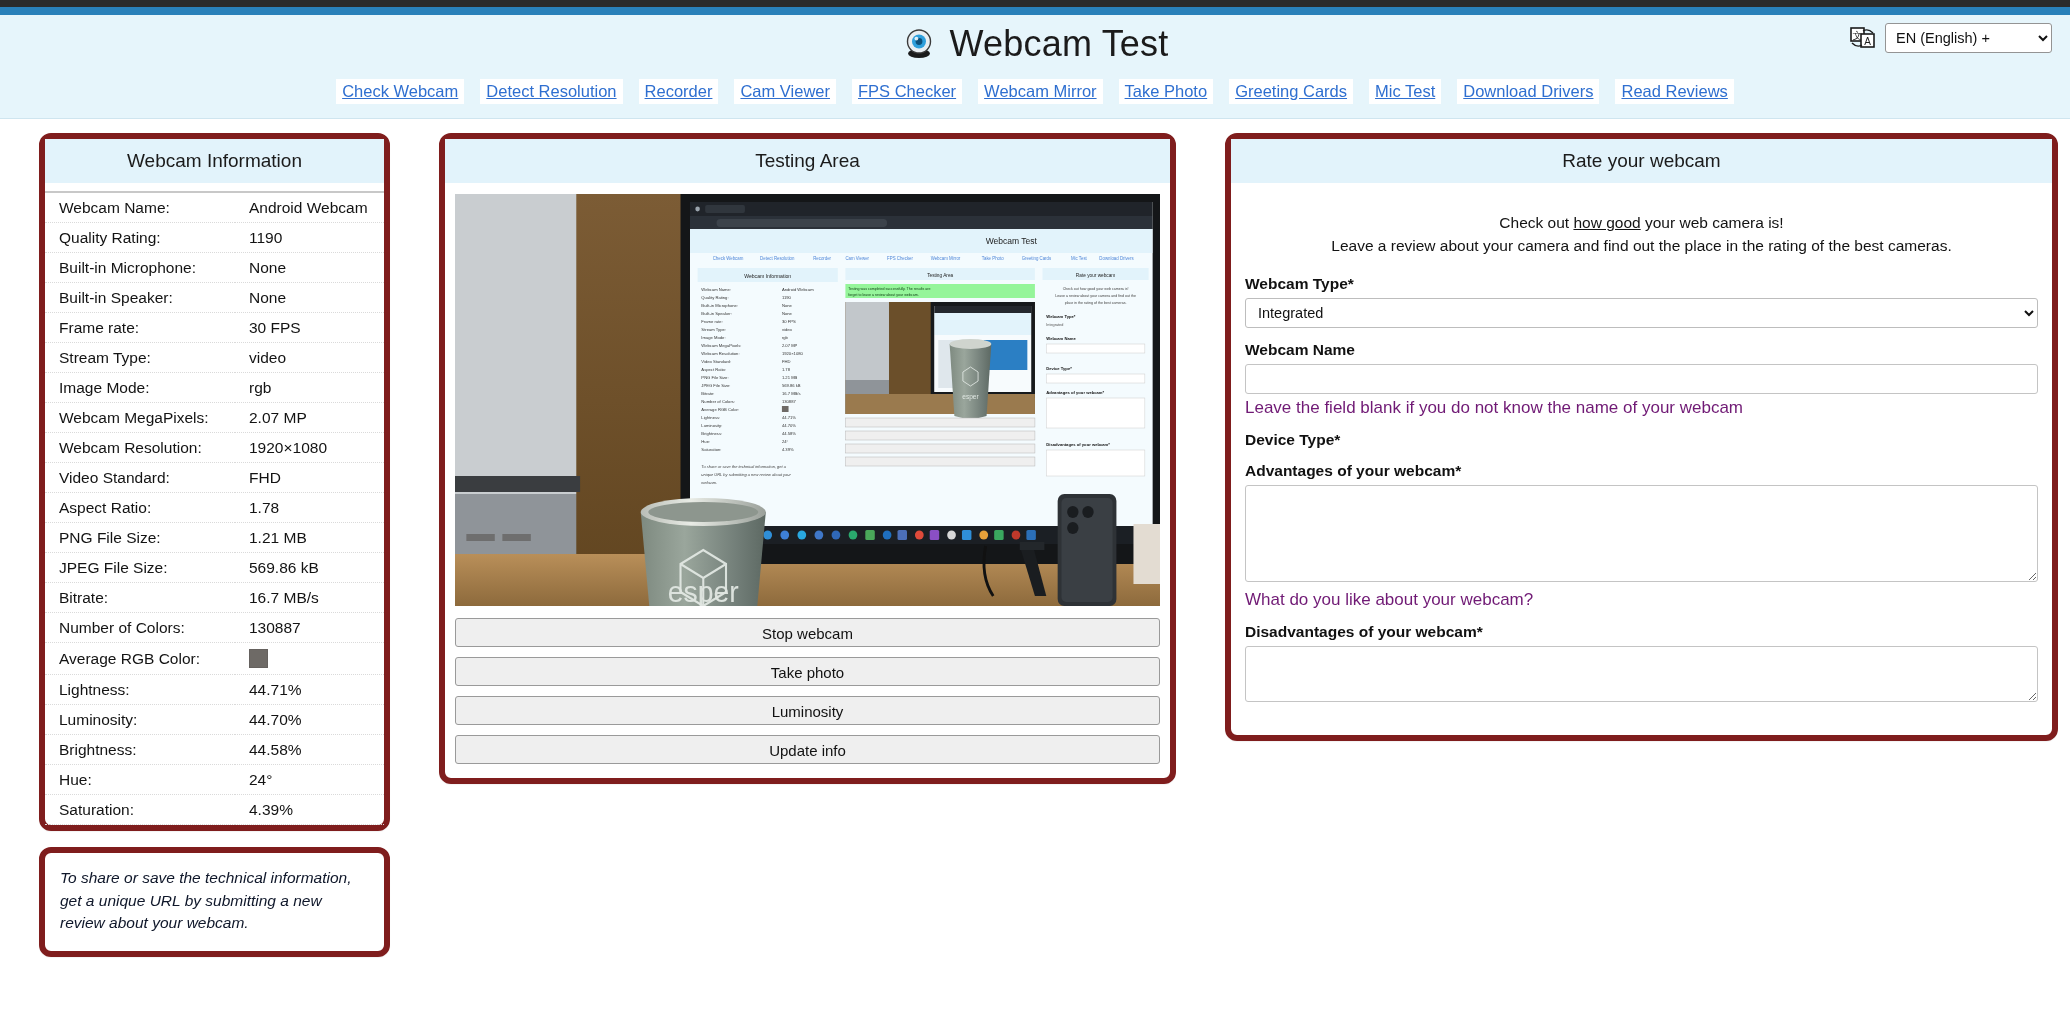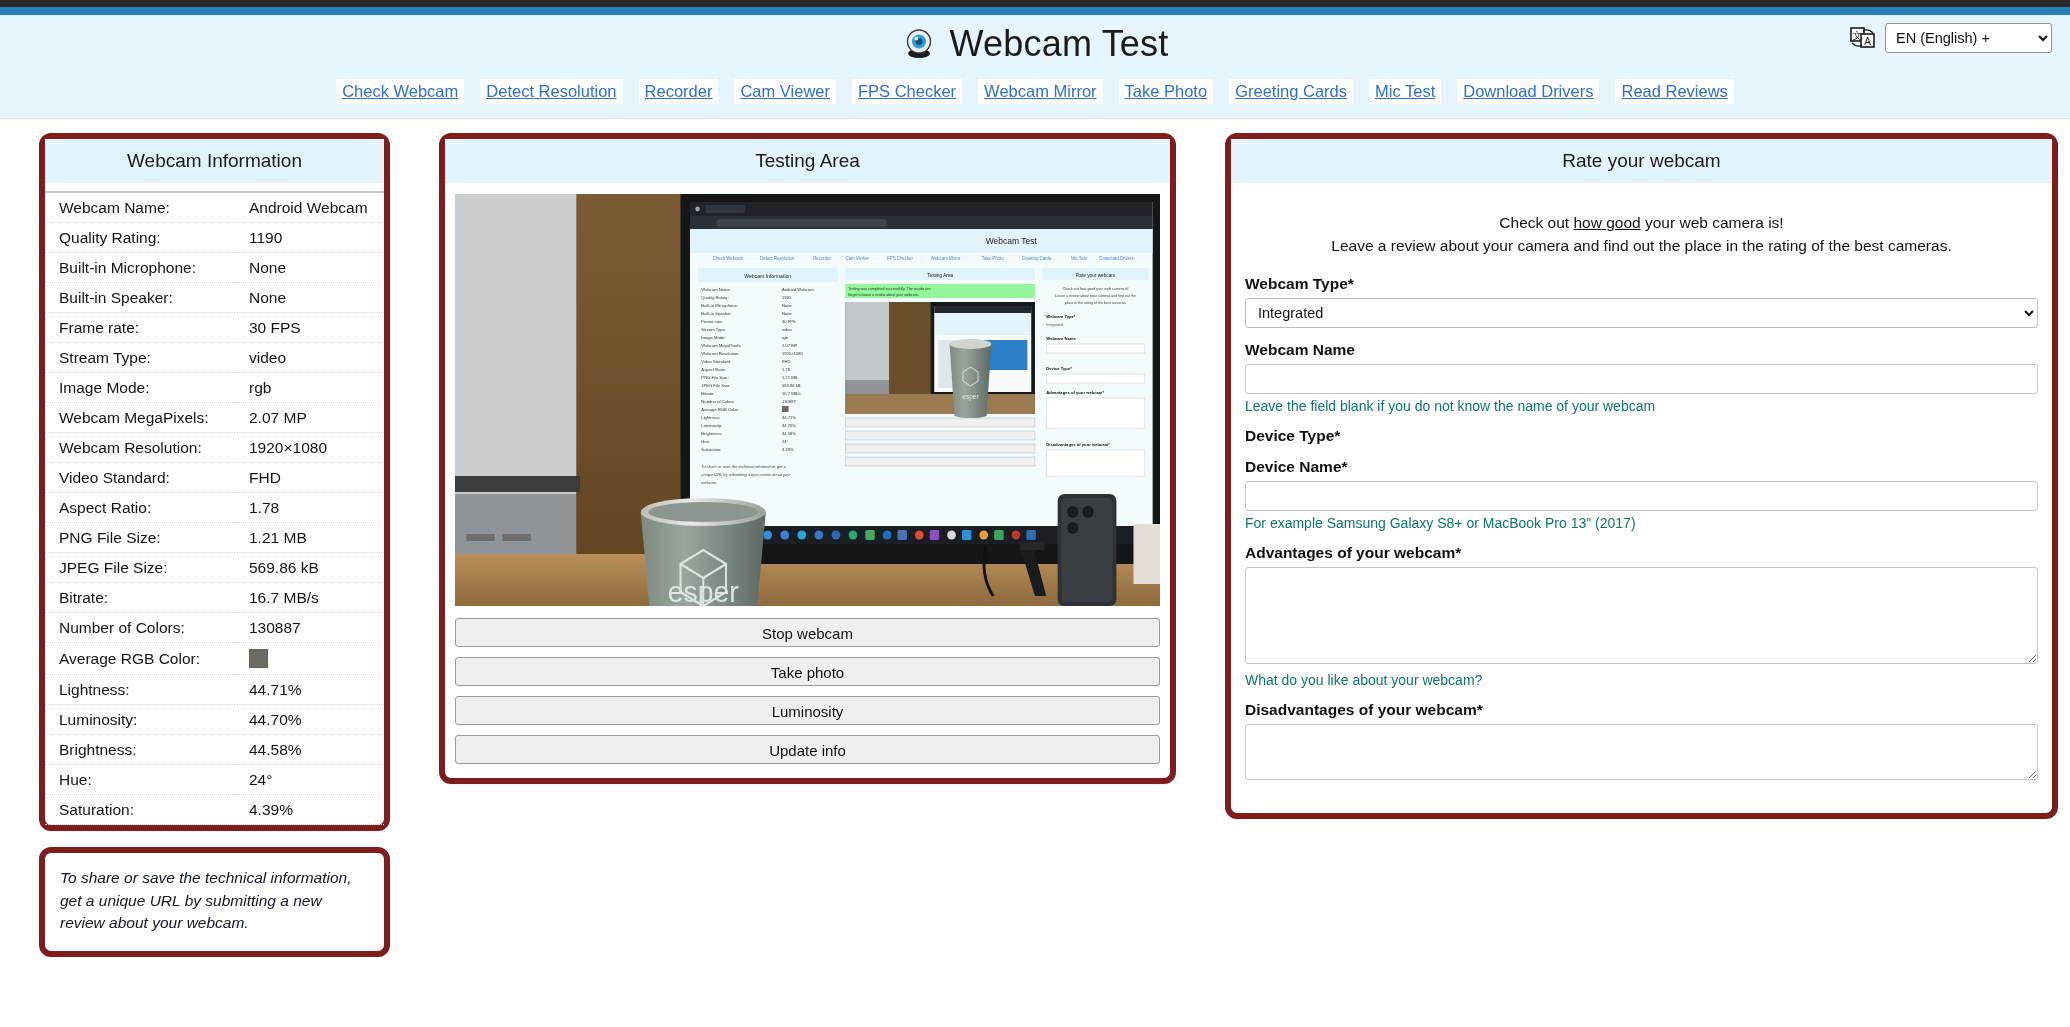--- a/index.html
+++ b/index.html
@@ -214,22 +214,22 @@
     font-size: 14.5px;
     font-family: "Liberation Sans", sans-serif;
     color: #111;
     background: #fff;
     border: 1px solid #c4c4c4;
     border-radius: 3px;
     padding: 6px 8px;
     resize: vertical;
   }
   .hint {
-    font-size: 14px;
-    color: #0f766e;
+    font-size: 17px;
+    color: #701a75;
     margin-top: 4px;
   }
 </style>
 </head>
 <body>
 
 <div class="browser-topbar"></div>
 <div class="accent-bar"></div>
 
 <header class="site-header">
@@ -634,25 +634,20 @@
         <div class="field-group">
           <div class="field-label">Webcam Name</div>
           <input class="txt" type="text" value="" style="">
           <div class="hint">Leave the field blank if you do not know the name of your webcam</div>
         </div>
 
         <div class="field-group">
           <div class="field-label">Device Type*</div>
         </div>
 
-        <div class="field-group">
-          <div class="field-label">Device Name*</div>
-          <input class="txt" type="text" value="" style="">
-          <div class="hint">For example Samsung Galaxy S8+ or MacBook Pro 13" (2017)</div>
-        </div>
 
         <div class="field-group">
           <div class="field-label">Advantages of your webcam*</div>
           <textarea class="area" rows="5" style="height: 97px;"></textarea>
           <div class="hint">What do you like about your webcam?</div>
         </div>
 
         <div class="field-group">
           <div class="field-label">Disadvantages of your webcam*</div>
           <textarea class="area" rows="3" style="height: 56px;"></textarea>

